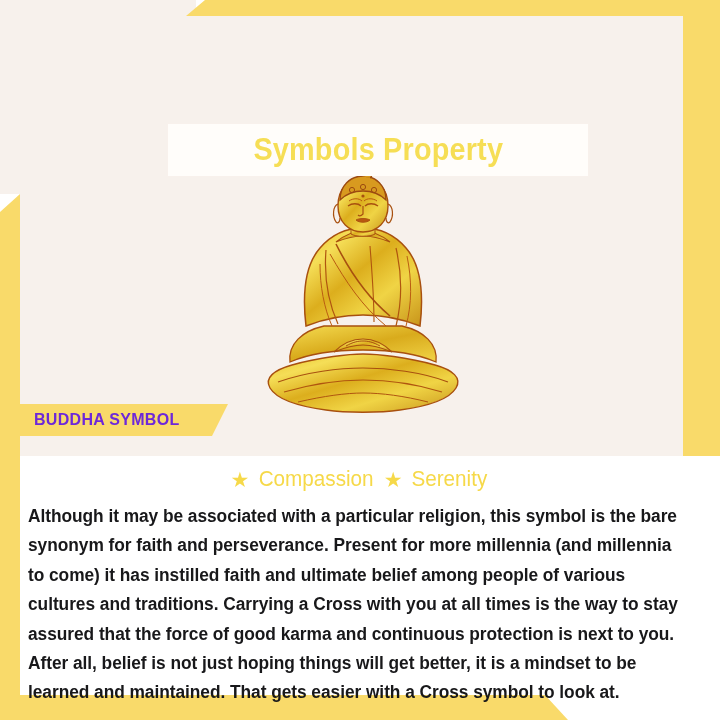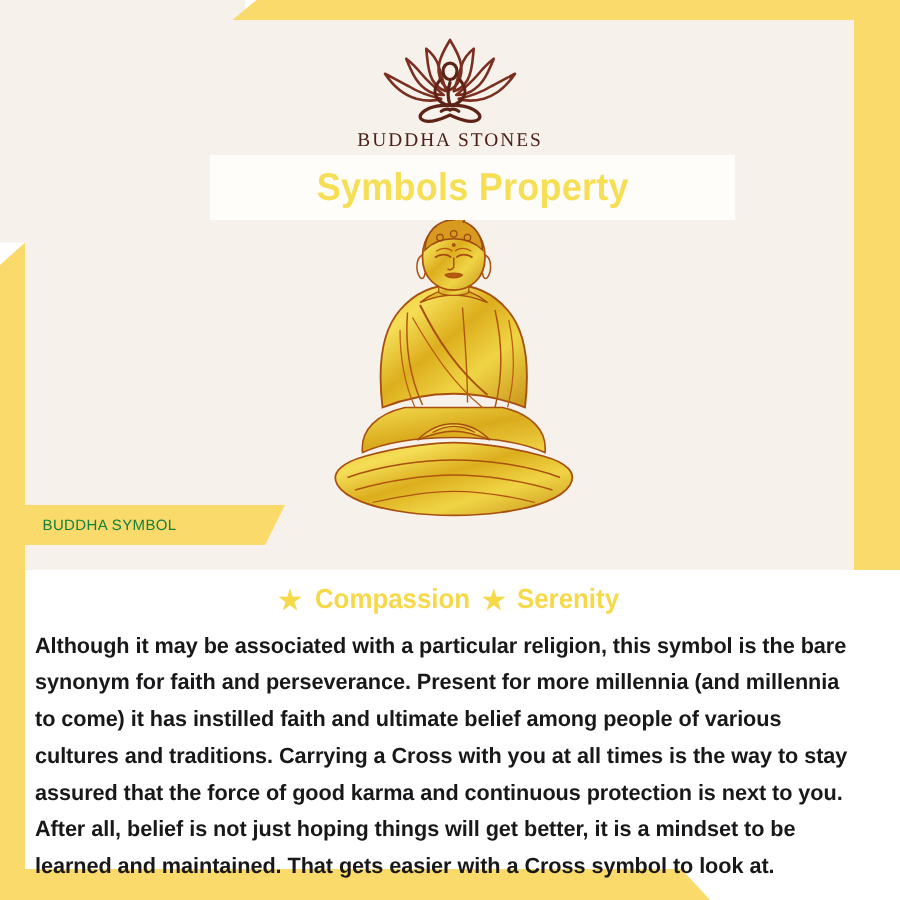--- a/index.html
+++ b/index.html
@@ -151,35 +151,35 @@
     top: 404px;
     width: 228px;
     height: 32px;
     background: #f9da6a;
     clip-path: polygon(0 0, 228px 0, 212px 32px, 0 32px);
     display: flex;
     align-items: center;
   }
   .ribbon-text {
     margin-left: 34px;
-    color: #15803d;
-    font-size: 12px;
-    font-weight: 400;
+    color: #6d28d9;
+    font-size: 16px;
+    font-weight: 700;
     letter-spacing: 0.3px;
   }
 
   
   .subtitle {
     position: absolute;
     left: 0;
     top: 466px;
     width: 720px;
     text-align: center;
     font-family: "Liberation Sans Narrow", "Liberation Sans", sans-serif;
-    font-weight: 700;
+    font-weight: 400;
     font-size: 22px;
     color: #f6d949;
     white-space: nowrap;
   }
   .subtitle .star {
     font-size: 21px;
     line-height: 1;
     vertical-align: -1px;
   }
   .subtitle .word {
@@ -210,53 +210,20 @@
 
   <div class="panel-cream-top"></div>
   <div class="band band-top"></div>
   <div class="band band-right"></div>
   <div class="band band-left"></div>
   <div class="band band-bottom"></div>
 
   <div class="panel-cream-wide"></div>
   <div class="panel-cream"></div>
 
-  <div class="logo-wrap">
-    <svg class="logo-mark" width="126" height="74" viewBox="0 0 126 74">
-      <g fill="none" stroke="#7a2f20" stroke-width="2.1" stroke-linecap="round" stroke-linejoin="round">
-
-        <path d="M63 6 C57 16 53 24 54 32 C55 40 59 44 63 46 C67 44 71 40 72 32 C73 24 69 16 63 6 Z"></path>
-
-        <path d="M44 13 C45 22 45 31 49 38 C52 43 56 46 60 47 C58 41 56 34 54 27 C52 21 48 16 44 13 Z"></path>
-
-        <path d="M82 13 C81 22 81 31 77 38 C74 43 70 46 66 47 C68 41 70 34 72 27 C74 21 78 16 82 13 Z"></path>
-
-        <path d="M28 21 C32 31 36 40 43 45 C48 49 54 50 58 50 C52 45 46 40 41 34 C36 28 32 24 28 21 Z"></path>
-
-        <path d="M98 21 C94 31 90 40 83 45 C78 49 72 50 68 50 C74 45 80 40 85 34 C90 28 94 24 98 21 Z"></path>
-
-        <path d="M11 33 C17 42 26 50 36 53 C44 55 51 55 56 53 C47 51 38 48 30 43 C22 39 15 35 11 33 Z"></path>
-
-        <path d="M115 33 C109 42 100 50 90 53 C82 55 75 55 70 53 C79 51 88 48 96 43 C104 39 111 35 115 33 Z"></path>
-      </g>
-      <g fill="none" stroke="#5e2317" stroke-width="2.6" stroke-linecap="round" stroke-linejoin="round">
-
-        <ellipse cx="63" cy="31" rx="5.6" ry="6.6"></ellipse>
-
-        <path d="M55 38 C50 44 50 50 54 54 C58 58 60 58 63 58 C66 58 68 58 72 54 C76 50 76 44 71 38"></path>
-
-        <path d="M63 40 C61 46 61 52 63 58"></path>
-
-        <path d="M63 58 C54 58 45 60 41 64 C37 68 40 71 46 71 C53 71 58 68 63 66 C68 68 73 71 80 71 C86 71 89 68 85 64 C81 60 72 58 63 58 Z"></path>
-
-        <path d="M56 63 C59 61 62 61 63 62 C64 61 67 61 70 63"></path>
-      </g>
-    </svg>
-    <div class="logo-text">BUDDHA STONES</div>
-  </div>
 
   <div class="title-banner">
     <span class="title-text">Symbols Property</span>
   </div>
 
   <div class="buddha-wrap">
     <svg width="225" height="242" viewBox="0 0 225 242">
       <defs>
         <linearGradient id="gold" x1="0" y1="0" x2="1" y2="1">
           <stop offset="0%" stop-color="#e8c12a"></stop>

